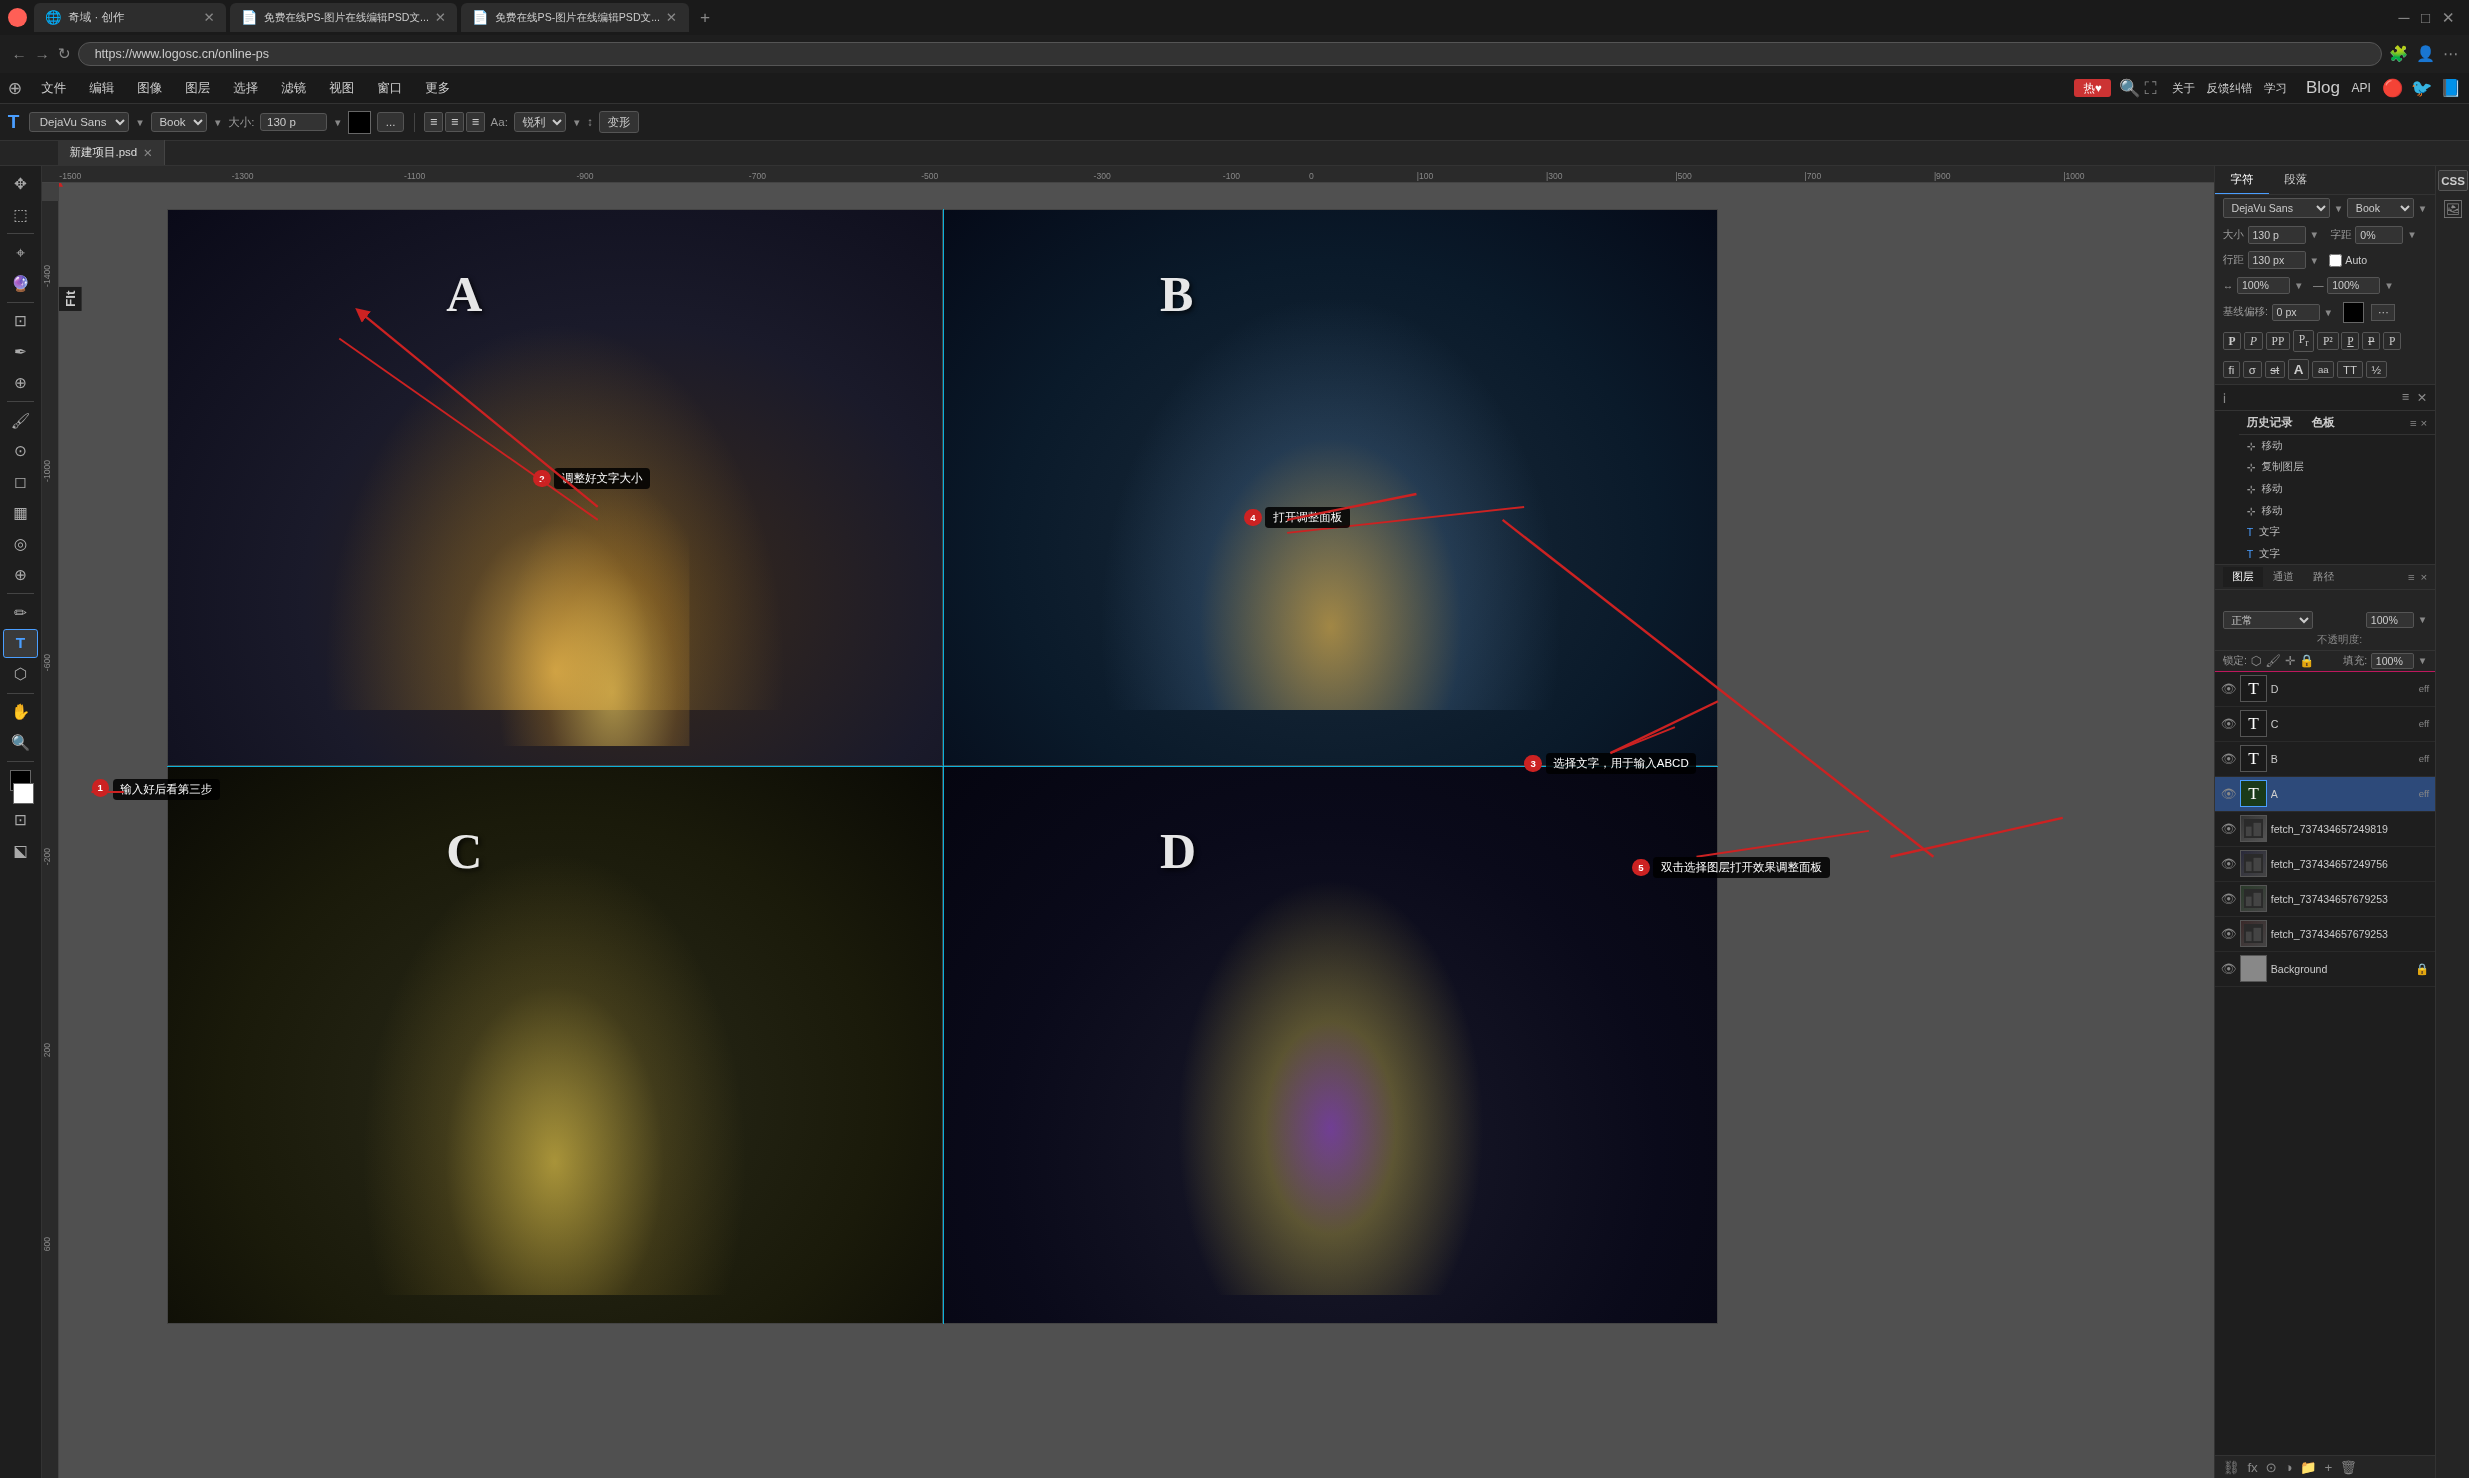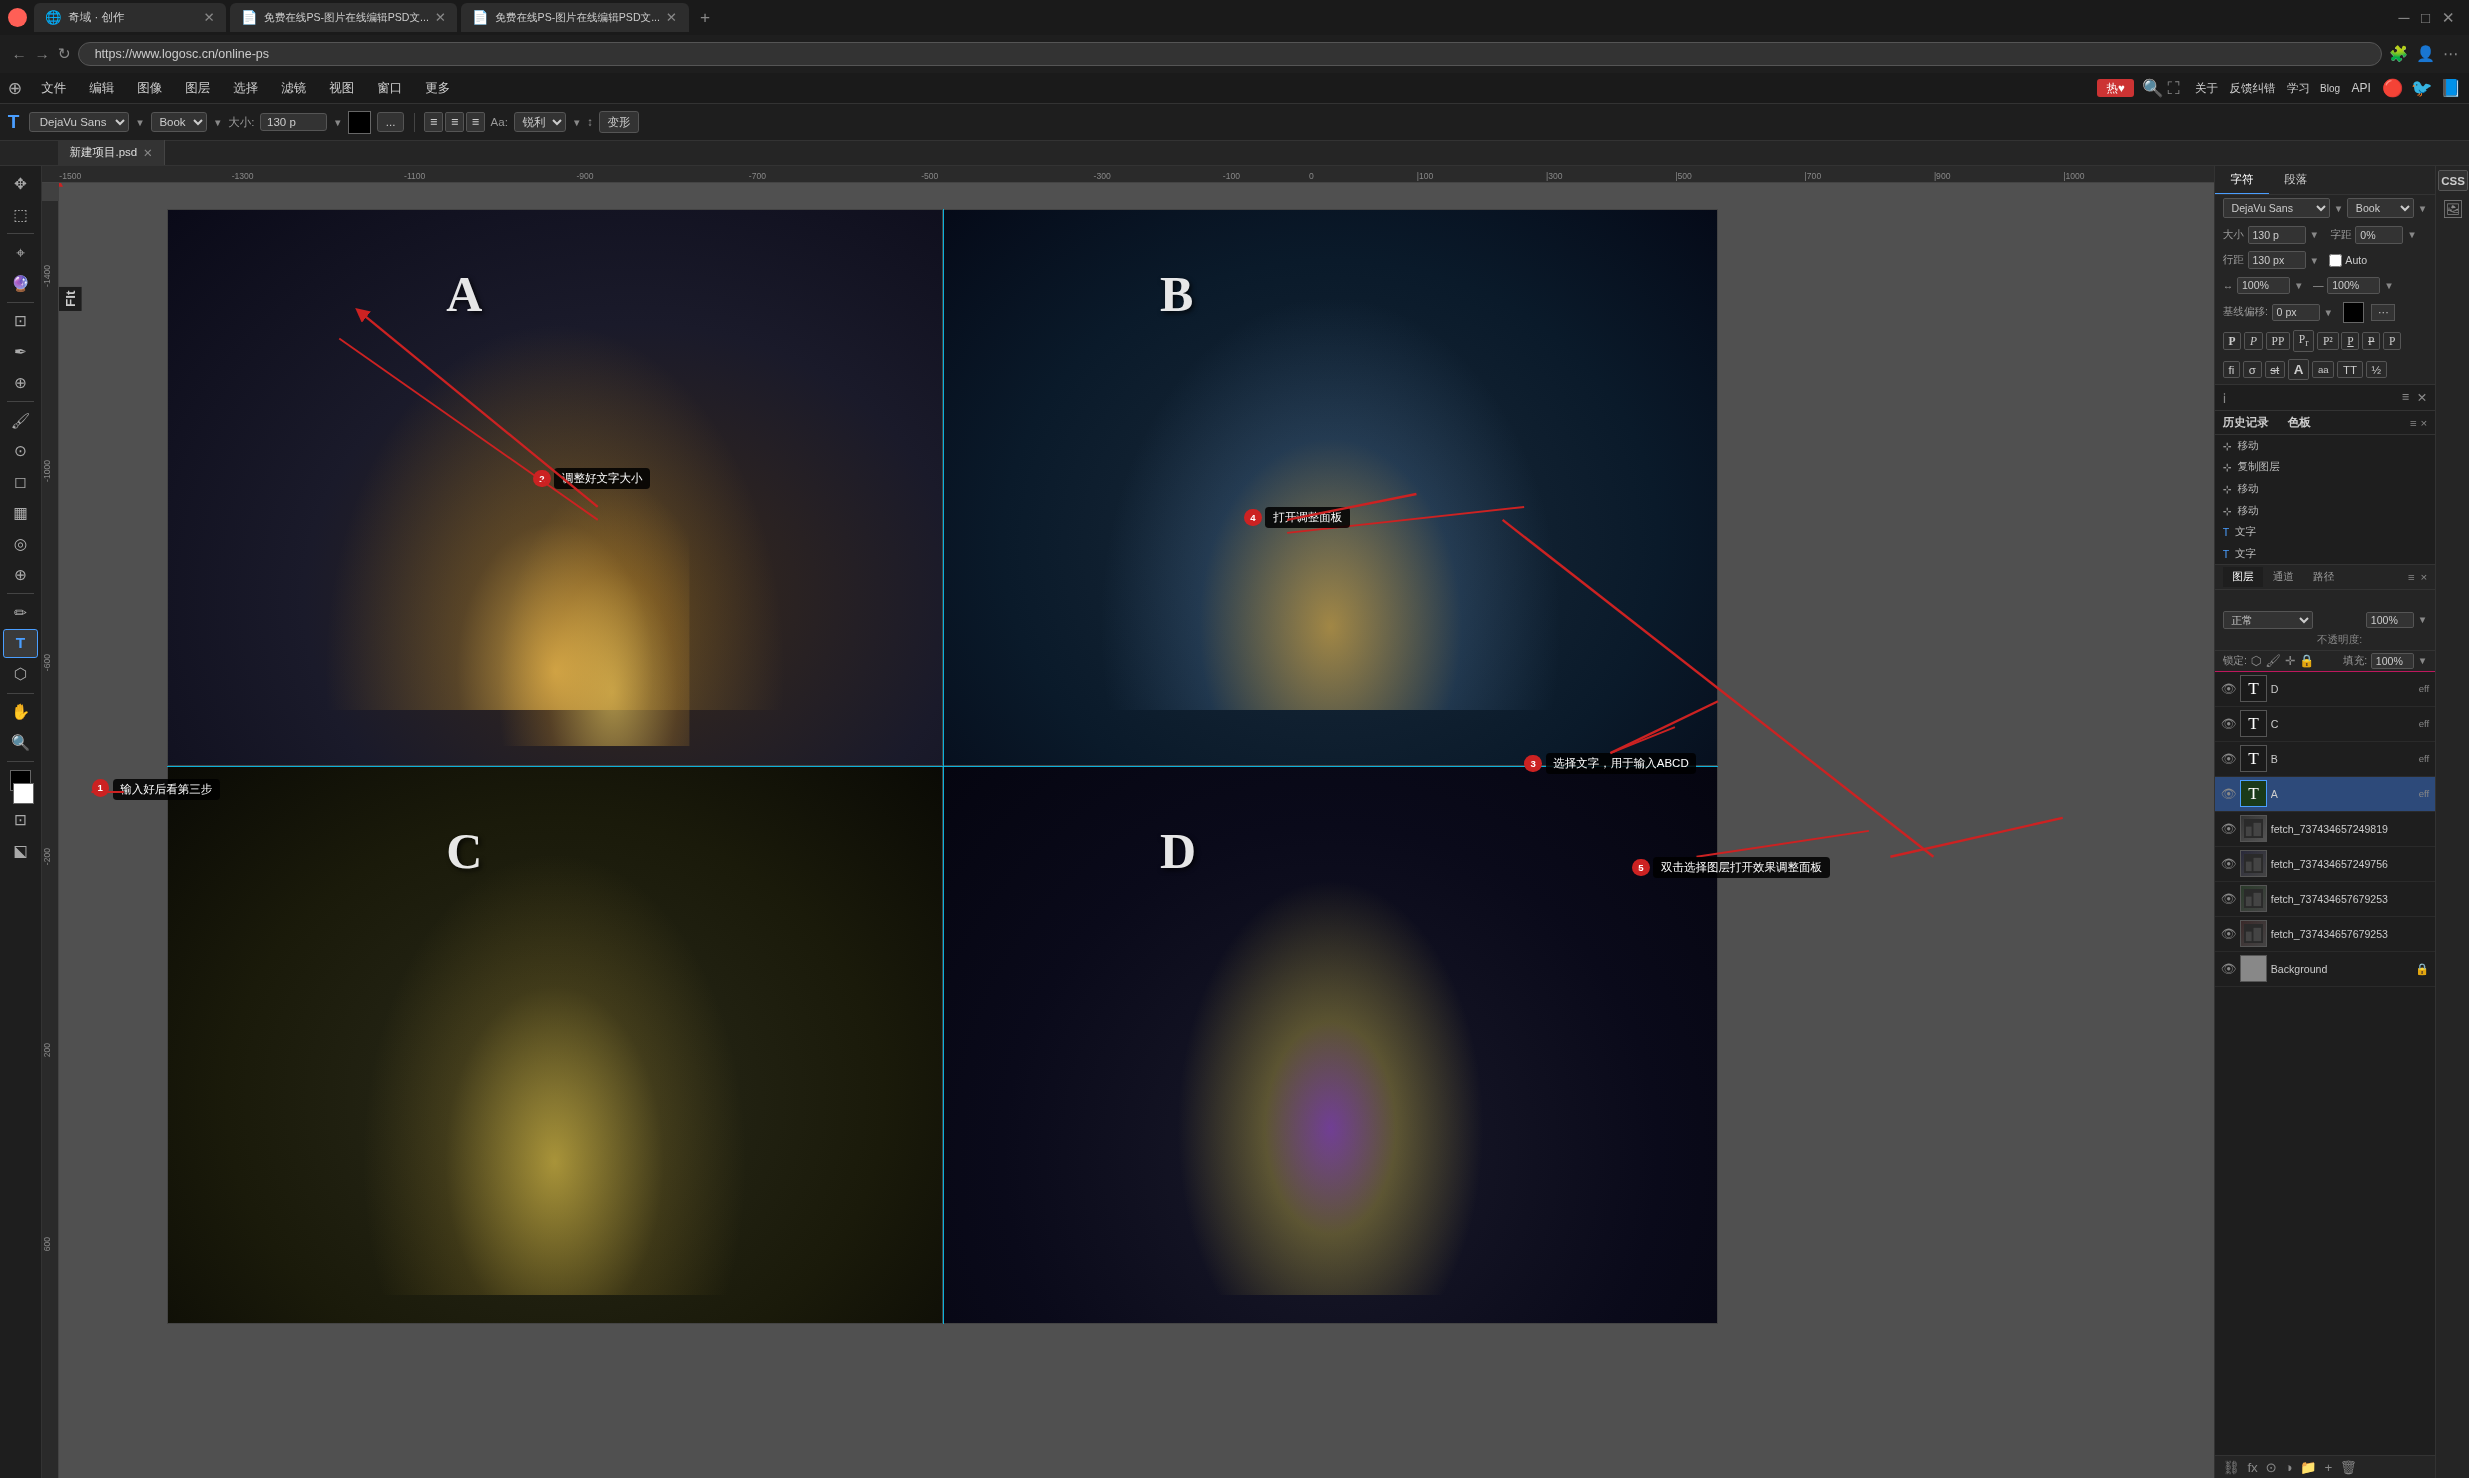--- a/index.html
+++ b/index.html
@@ -64,21 +64,21 @@
     .panel-tab.active { color: #fff; border-bottom: 1.9px solid #4a9eff; }
     .panel-row { display: flex; align-items: center; padding: 3.8px 7.7px; gap: 3.8px; }
     .panel-input { background: #333; border: 1px solid #555; border-radius: 1.9px; color: #ccc; padding: 1.9px 3.8px; font-size: 10.6px; width: 67px; }
     .panel-select { background: #333; border: 1px solid #555; border-radius: 1.9px; color: #ccc; padding: 1.9px 3.8px; font-size: 10.6px; }
     .panel-chevron { color: #888; font-size: 9.6px; }
     .char-swatch { width: 21px; height: 21px; background: #000; border: 1px solid #666; }
     .panel-icons-row { display: flex; align-items: center; padding: 3.8px 7.7px; gap: 2.9px; }
     .char-icon { padding: 1.9px 4.8px; border: 1px solid #555; border-radius: 1.9px; color: #ccc; font-size: 11.5px; cursor: pointer; background: #2a2a2a; }
 
     
-    .history-panel { border-bottom: 1px solid #333; }
+    .history-panel { border-bottom: 1px solid #333; padding-left: 24px; }
     .history-header { display: flex; justify-content: space-between; align-items: center; padding: 3.8px 7.7px; border-bottom: 1px solid #333; }
     .history-title { font-size: 11.5px; color: #ccc; font-weight: bold; }
     .history-item { padding: 3.8px 7.7px; font-size: 10.6px; color: #bbb; cursor: pointer; display: flex; align-items: center; gap: 5.8px; }
 
     
     .layers-panel { flex: 1; display: flex; flex-direction: column; }
     .blend-select { background: #333; border: 1px solid #555; border-radius: 1.9px; color: #ccc; padding: 1px 3.8px; font-size: 10.6px; flex: 1; }
     .opacity-input { background: #333; border: 1px solid #555; border-radius: 1.9px; color: #ccc; padding: 1px 3.8px; width: 48px; font-size: 10.6px; }
     .layer-list { flex: 1; overflow-y: auto; background: #1e1e1e; }
     .layer-item { display: flex; align-items: center; padding: 3.8px 5.8px; gap: 3.8px; border-bottom: 1px solid #2a2a2a; cursor: pointer; height: 35px; }
@@ -168,21 +168,21 @@
   <span class="menu-item">视图</span>
   <span class="menu-item">窗口</span>
   <span class="menu-item">更多</span>
   <div style="flex:1;"></div>
   <span style="background:#cc3333;color:#fff;padding:1.9px 9.6px;border-radius:2.9px;font-size:11.5px;cursor:pointer;">热♥</span>
   <span style="color:#888;font-size:17.3px;margin-left:7.7px;cursor:pointer;">🔍</span>
   <span style="color:#888;font-size:17.3px;margin-left:3.8px;cursor:pointer;">⛶</span>
   <span style="color:#ccc;font-size:11.5px;margin-left:15.4px;cursor:pointer;">关于</span>
   <span style="color:#ccc;font-size:11.5px;margin-left:11.5px;cursor:pointer;">反馈纠错</span>
   <span style="color:#ccc;font-size:11.5px;margin-left:11.5px;cursor:pointer;">学习</span>
-  <span style="color:#ccc;font-size:10px;margin-left:10px;cursor:pointer;">Blog</span>
+  <span style="color:#ccc;font-size:17px;margin-left:19px;cursor:pointer;">Blog</span>
   <span style="color:#ccc;font-size:12px;margin-left:11.5px;cursor:pointer;">API</span>
   <span style="color:#888;font-size:17.3px;margin-left:11.5px;cursor:pointer;">🔴</span>
   <span style="color:#1da1f2;font-size:17.3px;margin-left:7.7px;cursor:pointer;">🐦</span>
   <span style="color:#1877f2;font-size:17.3px;margin-left:7.7px;cursor:pointer;">📘</span>
 </div>
 
 <div class="toolbar">
   <span style="color:#4a9eff;font-size:19px;font-weight:bold;margin-right:3.8px;">T</span>
   <select class="toolbar-font">
     <option>DejaVu Sans</option>

